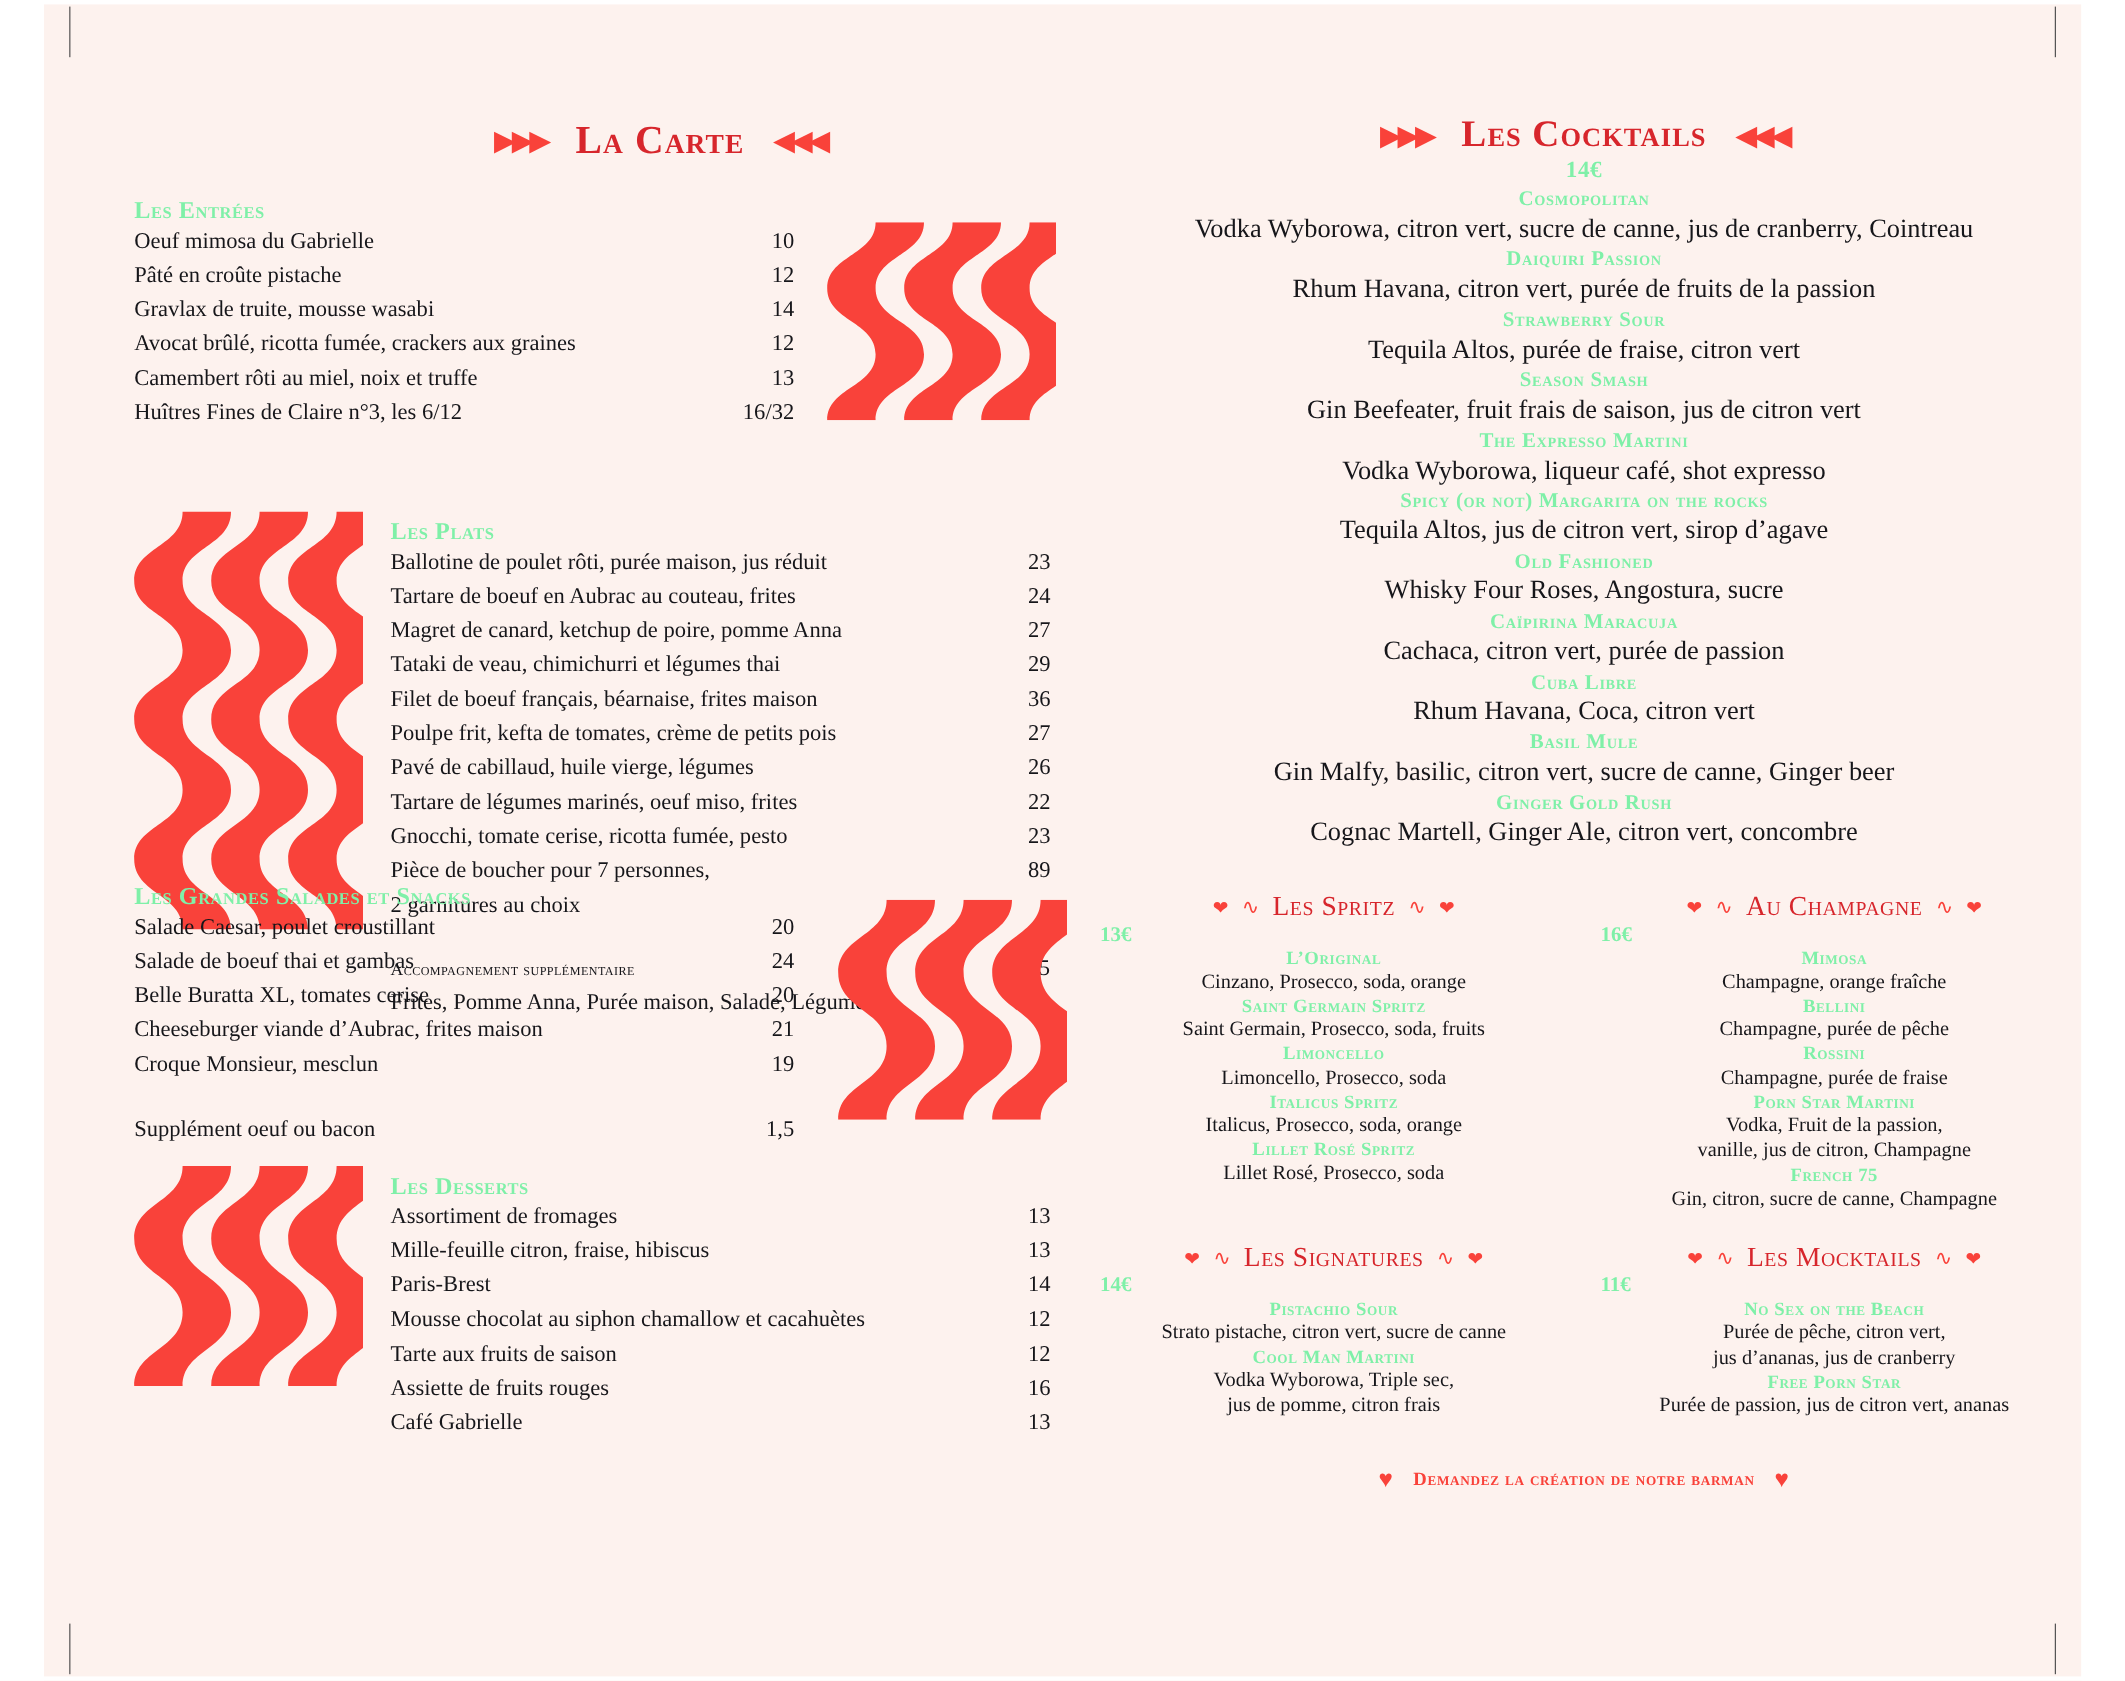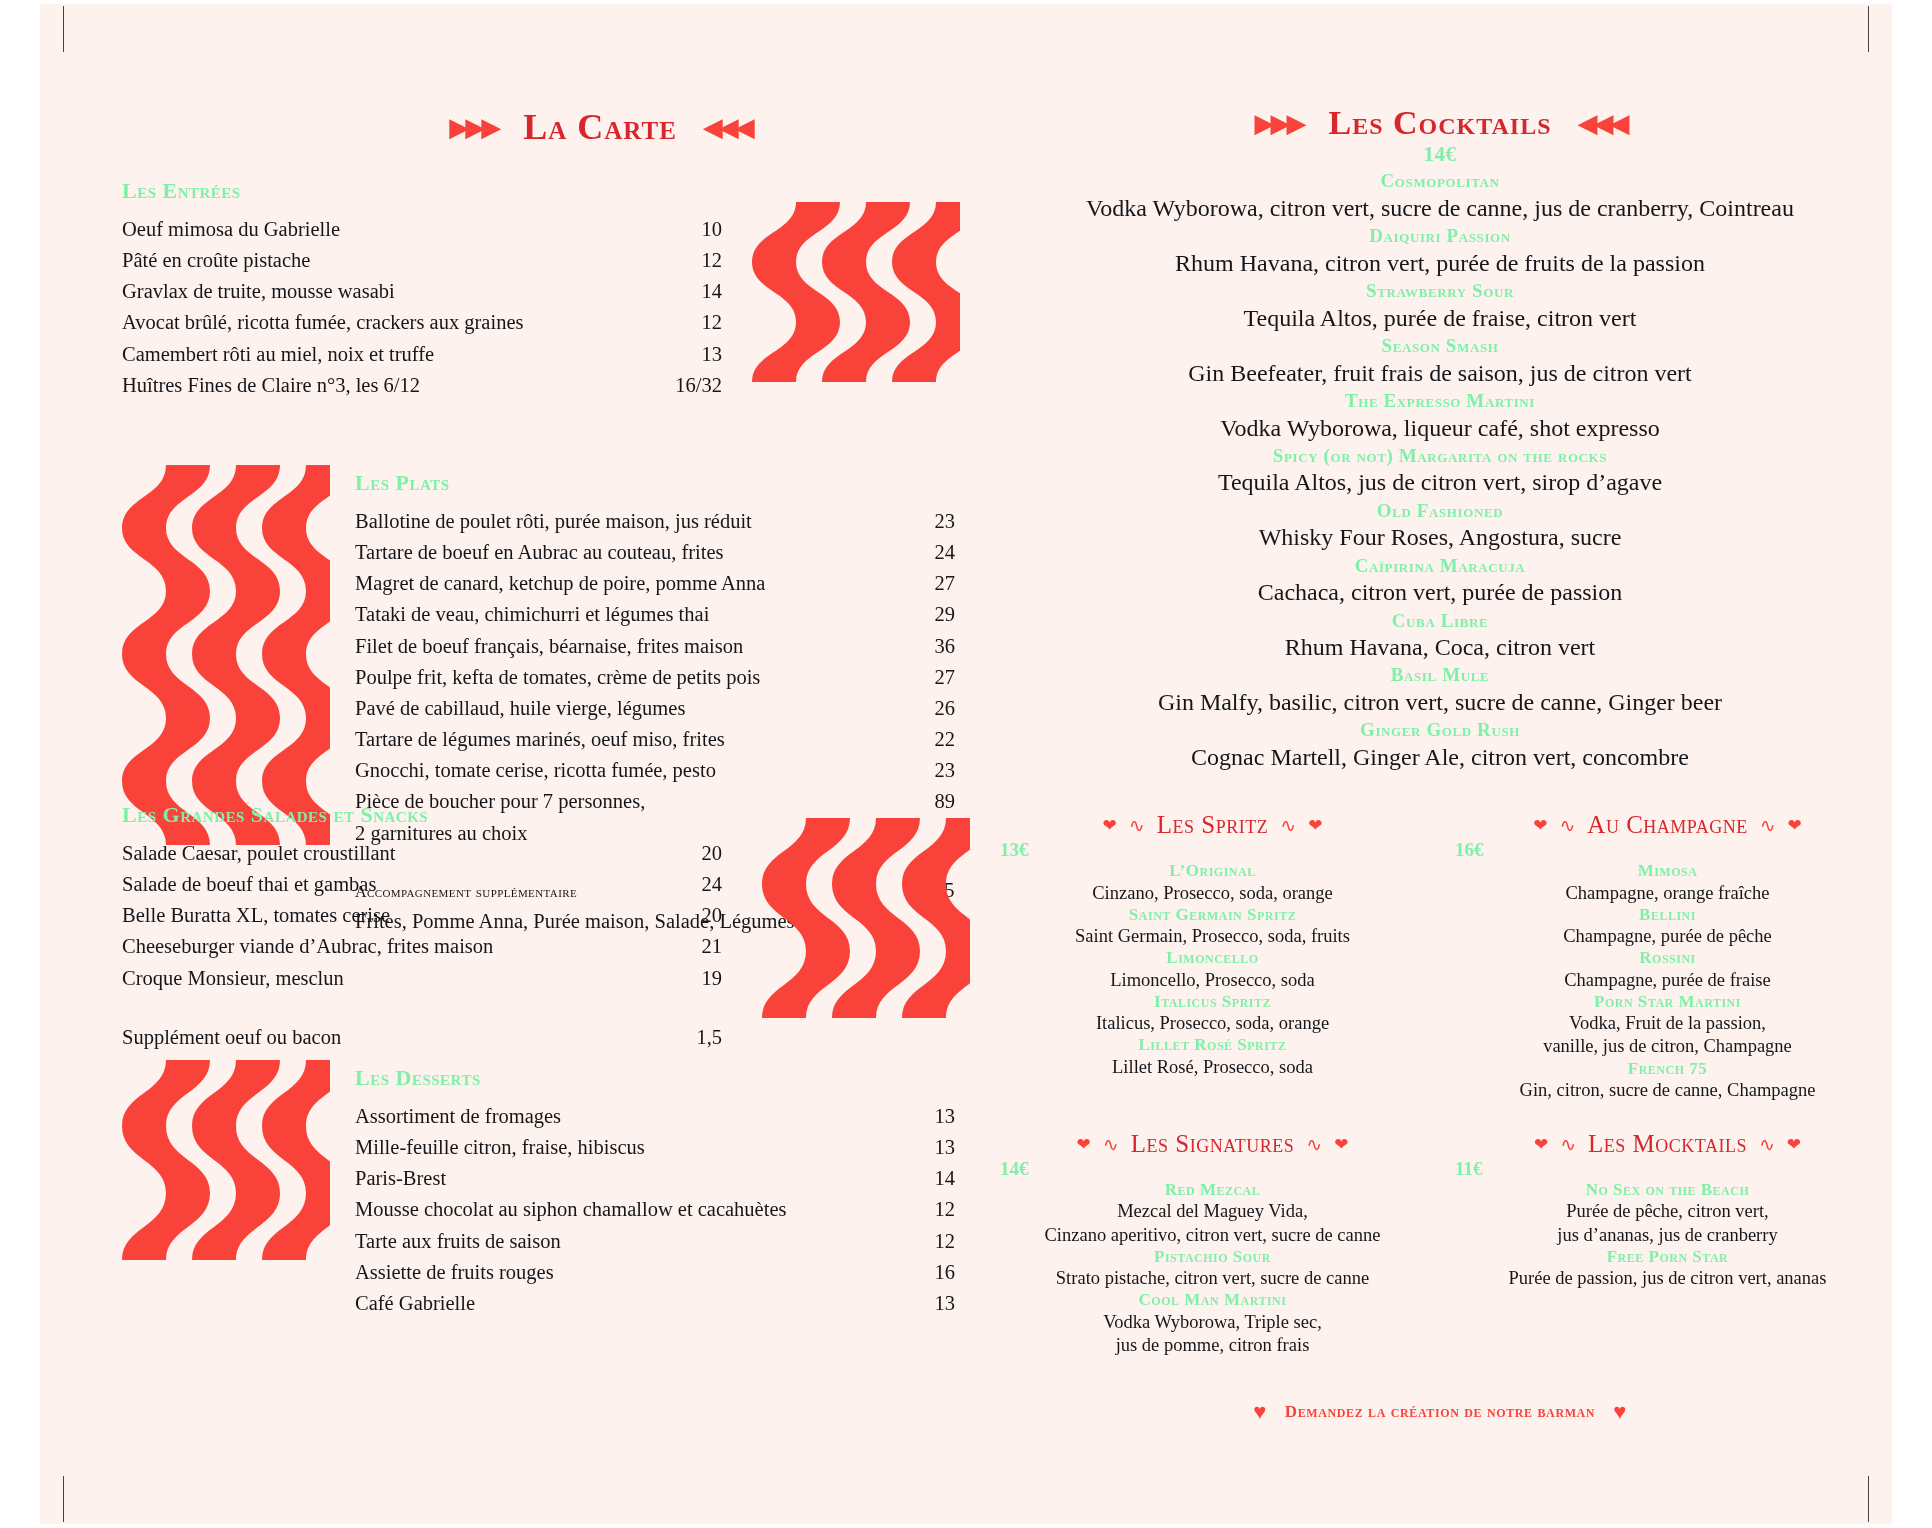--- a/index.html
+++ b/index.html
@@ -40,21 +40,21 @@
 
   .section-title {
     color:#7ff0a8;
     font-weight:bold;
     font-size:22px;
     font-variant: small-caps;
     letter-spacing:0.5px;
     margin:0;
   }
 
-  .price-list { margin-top:10px; }
+  .price-list { }
   .row { display:flex; align-items:baseline; font-size:20.5px; color:#16161a; line-height:1.52; }
   .row .name { flex:1; white-space:nowrap; }
   .row .price { width:70px; text-align:right; }
   .row.small { font-size:16px; font-variant: small-caps; letter-spacing:0.4px; }
 
   
   .waves { position:absolute; }
   svg.wavesvg { display:block; }
   .cocktail-title {
     color:#d7262c; font-weight:bold; font-size:34px;
@@ -430,25 +430,20 @@
         <div class="sub-head">
           <span class="heart">❤</span>
           <span class="squig">∿</span>
           <span class="sub-title">Les Signatures</span>
           <span class="squig">∿</span>
           <span class="heart">❤</span>
         </div>
         <div class="sub-price">14€</div>
         <div class="sub-list">
           <div>
-              <div class="sub-name">Red Mezcal</div>
-              <div class="sub-desc" style="white-space:pre-line;">Mezcal del Maguey Vida,
-Cinzano aperitivo, citron vert, sucre de canne</div>
-            </div>
-          <div>
               <div class="sub-name">Pistachio Sour</div>
               <div class="sub-desc">Strato pistache, citron vert, sucre de canne</div>
             </div>
           <div>
               <div class="sub-name">Cool Man Martini</div>
               <div class="sub-desc" style="white-space:pre-line;">Vodka Wyborowa, Triple sec,
 jus de pomme, citron frais</div>
             </div>
         </div>
       </div>

